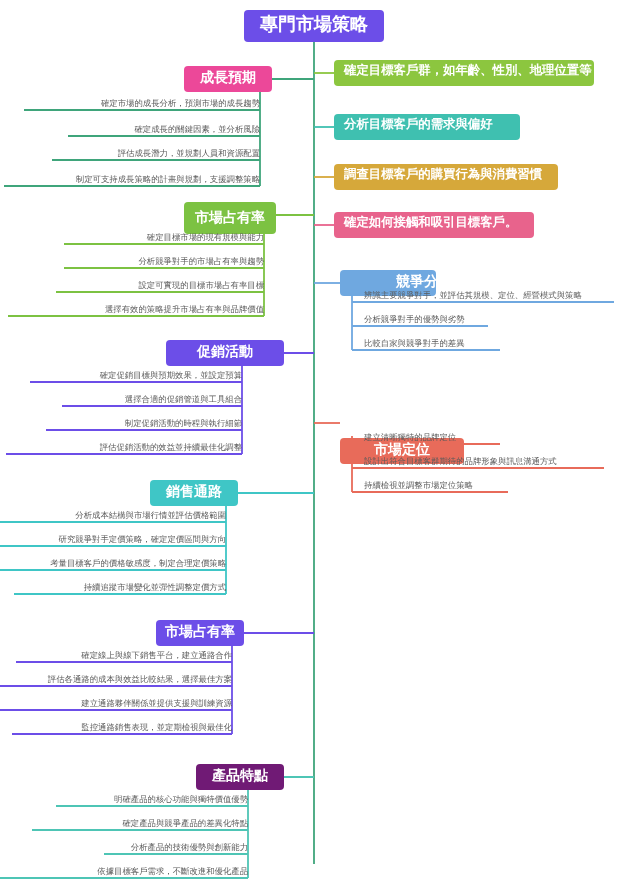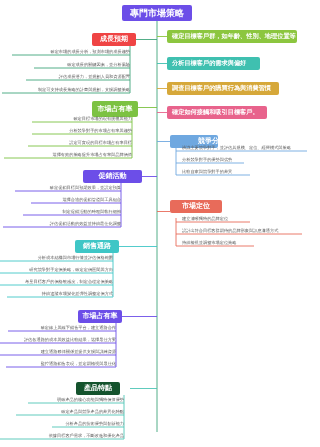--- a/index.html
+++ b/index.html
@@ -110,25 +110,25 @@
   <div id="nodes">
       <div class="node root" style="left: 122px; top: 5px; width: 70px; height: 16px; background: rgb(108, 78, 232);">專門市場策略</div>
       <div class="node topic" style="left: 167px; top: 30px; width: 130px; height: 13px; background: rgb(140, 198, 63);">確定目標客戶群，如年齡、性別、地理位置等</div>
       <div class="node topic" style="left: 167px; top: 57px; width: 93px; height: 13px; background: rgb(63, 192, 176);">分析目標客戶的需求與偏好</div>
       <div class="node topic" style="left: 167px; top: 82px; width: 112px; height: 13px; background: rgb(214, 168, 58);">調查目標客戶的購買行為與消費習慣</div>
       <div class="node topic" style="left: 167px; top: 106px; width: 100px; height: 13px; background: rgb(232, 99, 140);">確定如何接觸和吸引目標客戶。</div>
       <div class="node branch" style="left: 170px; top: 135px; width: 42px; height: 13px; background: rgb(111, 168, 224); padding-left: 42px;">競爭分析</div>
       <div class="leaf right" style="left: 182px; top: 146px; width: 125px;">辨識主要競爭對手，並評估其規模、定位、經營模式與策略</div>
       <div class="leaf right" style="left: 182px; top: 158px; width: 62px;">分析競爭對手的優勢與劣勢</div>
       <div class="leaf right" style="left: 182px; top: 170px; width: 68px;">比較自家與競爭對手的差異</div>
-      <div class="node branch" style="left: 170px; top: 200px; width: 52px; height: 13px; background: rgb(232, 107, 90);">市場定位</div>
+      <div class="node branch" style="left: 170px; top: 219px; width: 62px; height: 13px; background: rgb(232, 107, 90);">市場定位</div>
       <div class="leaf right" style="left: 182px; top: 217px; width: 68px;">建立清晰獨特的品牌定位</div>
       <div class="leaf right" style="left: 182px; top: 229px; width: 120px;">設計出符合目標客群期待的品牌形象與訊息溝通方式</div>
       <div class="leaf right" style="left: 182px; top: 241px; width: 72px;">持續檢視並調整市場定位策略</div>
-      <div class="node branch" style="left: 92px; top: 33px; width: 44px; height: 13px; background: #ef4444;">成長預期</div>
+      <div class="node branch" style="left: 92px; top: 33px; width: 44px; height: 13px; background: #ec4899;">成長預期</div>
       <div class="leaf" style="left: 12px; top: 50px; width: 118px;">確定市場的成長分析，預測市場的成長趨勢</div>
       <div class="leaf" style="left: 34px; top: 63px; width: 96px;">確定成長的關鍵因素，並分析風險</div>
       <div class="leaf" style="left: 26px; top: 75px; width: 104px;">評估成長潛力，並規劃人員和資源配置</div>
       <div class="leaf" style="left: 2px; top: 88px; width: 128px;">制定可支持成長策略的計畫與規劃，支援調整策略</div>
       <div class="node branch" style="left: 92px; top: 101px; width: 46px; height: 16px; background: rgb(124, 194, 66);">市場占有率</div>
       <div class="leaf" style="left: 32px; top: 117px; width: 100px;">確定目標市場的現有規模與能力</div>
       <div class="leaf" style="left: 32px; top: 129px; width: 100px;">分析競爭對手的市場占有率與趨勢</div>
       <div class="leaf" style="left: 28px; top: 141px; width: 104px;">設定可實現的目標市場占有率目標</div>
       <div class="leaf" style="left: 4px; top: 153px; width: 128px;">選擇有效的策略提升市場占有率與品牌價值</div>
       <div class="node branch" style="left: 83px; top: 170px; width: 59px; height: 13px; background: rgb(108, 78, 232);">促銷活動</div>
@@ -139,19 +139,19 @@
       <div class="node branch" style="left: 75px; top: 240px; width: 44px; height: 13px; background: rgb(63, 198, 198);">銷售通路</div>
       <div class="leaf" style="left: -1px; top: 256px; width: 114px;">分析成本結構與市場行情並評估價格範圍</div>
       <div class="leaf" style="left: -13px; top: 268px; width: 126px;">研究競爭對手定價策略，確定定價區間與方向</div>
       <div class="leaf" style="left: -17px; top: 280px; width: 130px;">考量目標客戶的價格敏感度，制定合理定價策略</div>
       <div class="leaf" style="left: 7px; top: 292px; width: 106px;">持續追蹤市場變化並彈性調整定價方式</div>
       <div class="node branch" style="left: 78px; top: 310px; width: 44px; height: 13px; background: rgb(108, 78, 232);">市場占有率</div>
       <div class="leaf" style="left: 8px; top: 326px; width: 108px;">確定線上與線下銷售平台，建立通路合作</div>
       <div class="leaf" style="left: -12px; top: 338px; width: 128px;">評估各通路的成本與效益比較結果，選擇最佳方案</div>
       <div class="leaf" style="left: 0px; top: 350px; width: 116px;">建立通路夥伴關係並提供支援與訓練資源</div>
       <div class="leaf" style="left: 6px; top: 362px; width: 110px;">監控通路銷售表現，並定期檢視與最佳化</div>
-      <div class="node branch" style="left: 76px; top: 382px; width: 44px; height: 13px; background: #14532d;">產品特點</div>
+      <div class="node branch" style="left: 98px; top: 382px; width: 44px; height: 13px; background: #701a75;">產品特點</div>
       <div class="leaf" style="left: 28px; top: 398px; width: 96px;">明確產品的核心功能與獨特價值優勢</div>
       <div class="leaf" style="left: 16px; top: 410px; width: 108px;">確定產品與競爭產品的差異化特點</div>
       <div class="leaf" style="left: 52px; top: 422px; width: 72px;">分析產品的技術優勢與創新能力</div>
       <div class="leaf" style="left: -4px; top: 434px; width: 128px;">依據目標客戶需求，不斷改進和優化產品</div>
     </div>
 </div>
 
 </body></html>

